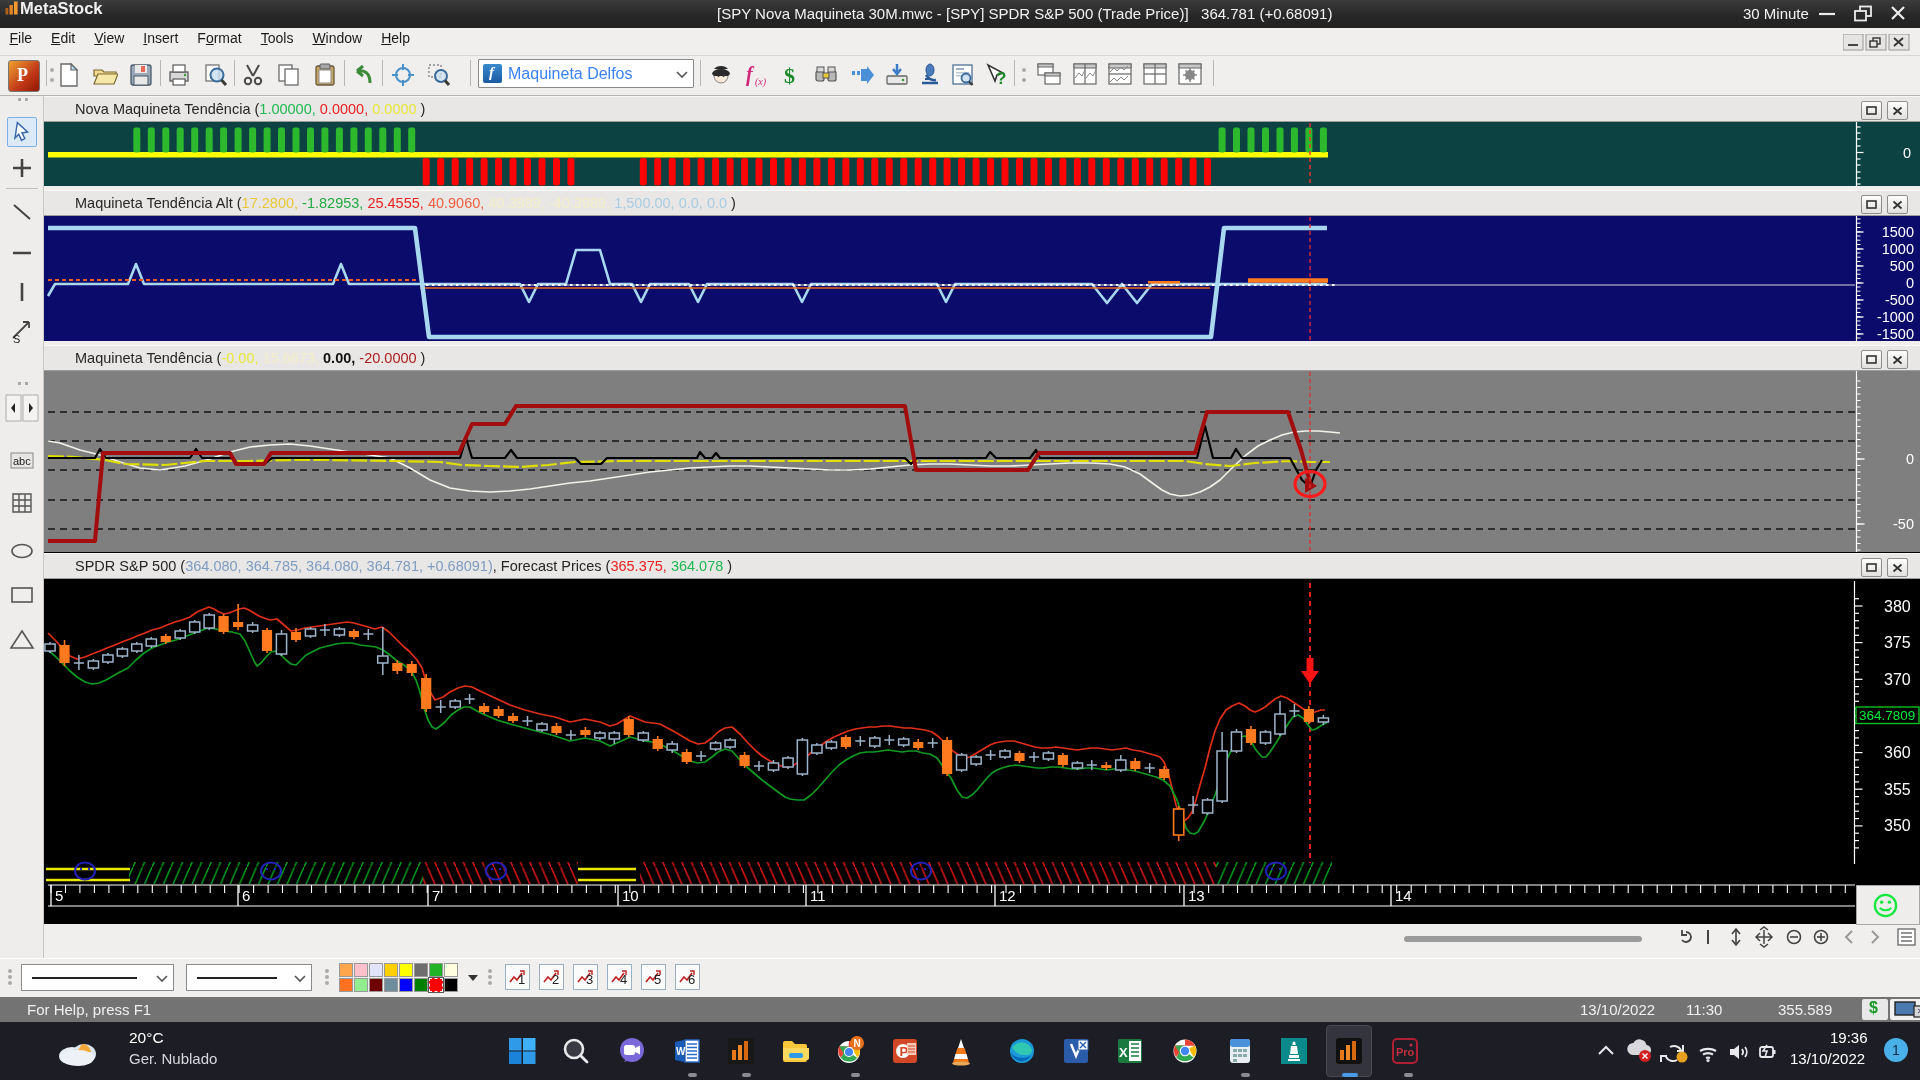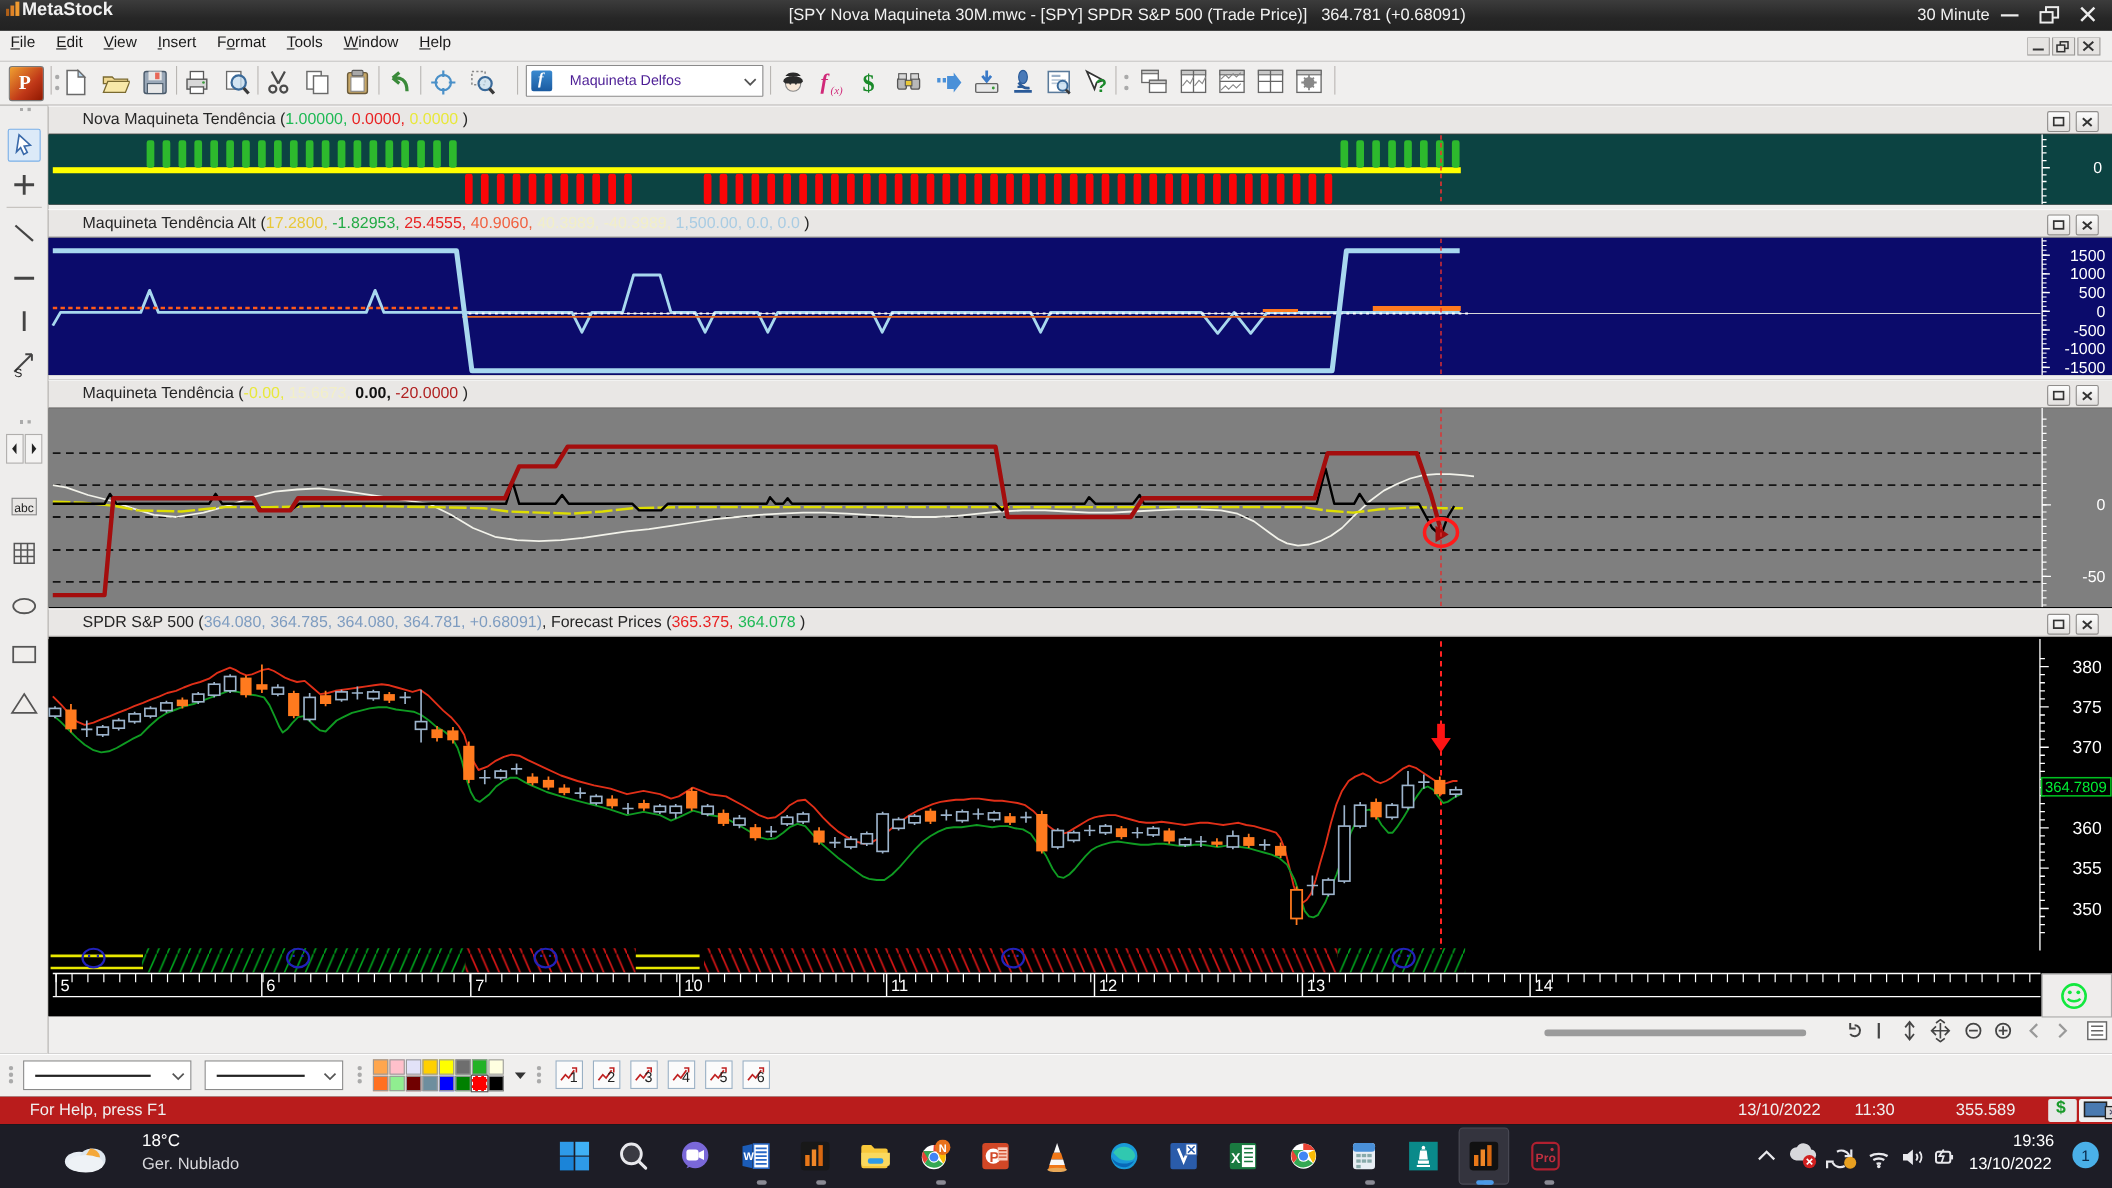--- a/index.html
+++ b/index.html
@@ -8,21 +8,21 @@
 #titlebar{position:absolute;left:0;top:0;width:1920px;height:28px;background:linear-gradient(#3c3c3c,#262626 60%,#222);color:#fff}
 #menubar{position:absolute;left:0;top:28px;width:1920px;height:28px;background:#f0efee;border-bottom:1px solid #d8d6d4;color:#1a1a1a;font-size:14px}
 #toolbar{position:absolute;left:0;top:56px;width:1920px;height:40px;background:#f0efee;border-bottom:1px solid #b6b3b0}
 #leftbar{position:absolute;left:0;top:96px;width:44px;height:862px;background:#eeedec;border-right:1px solid #c9c6c3}
 .hdr{position:absolute;left:44px;width:1876px;height:26px;background:#e9e7e5;border-top:1px solid #f8f8f8;border-bottom:1px solid #9e9c9a;font-size:14.5px;color:#262626}
 .hdr span{position:absolute;top:4px;white-space:pre}
 .hbtn{position:absolute;top:3.5px;width:21px;height:19px;background:linear-gradient(#fdfdfd,#e2e0de);border:1px solid #8f8d8b;border-radius:2px;color:#333;font-size:11px;text-align:center;line-height:17px}
 .menuitem{display:inline-block;margin-top:0;padding:2px 9.5px}
 u{text-decoration:underline}
 .gray-sep{position:absolute;top:4px;width:1px;height:26px;background:#b9b6b3}
-#statusbar{position:absolute;left:0;top:997px;width:1920px;height:25px;background:#b91c1c;color:#f0f0f0;font-size:15px}
+#statusbar{position:absolute;left:0;top:997px;width:1920px;height:25px;background:#737373;color:#f0f0f0;font-size:15px}
 #taskbar{position:absolute;left:0;top:1022px;width:1920px;height:58px;background:#1d1d26;color:#fff}
 </style></head><body>
 <div id="root">
     <div id="titlebar">
 <svg class="abs" style="left:4px;top:0px" width="120" height="26" viewBox="0 0 120 26">
 <rect x="1.5" y="8" width="2.8" height="6.5" fill="#b06018"></rect>
         <rect x="5.5" y="5" width="3.4" height="9.5" fill="#e08428"></rect>
         <rect x="10" y="1.5" width="3.6" height="13" fill="#f09a30"></rect>
 <text x="16" y="13.5" fill="#f2f2f2" font-size="16.5" font-weight="bold" font-family="Liberation Sans">MetaStock</text>
 </svg>
@@ -106,21 +106,21 @@
       <svg class="abs" style="left:426px;top:6px" width="26" height="26" viewBox="0 0 26 26">
         <rect x="3" y="3" width="12" height="12" fill="none" stroke="#888" stroke-width="1.4" stroke-dasharray="2 2"></rect>
         <circle cx="15" cy="14" r="6" fill="#c8dff0" fill-opacity="0.7" stroke="#3a6a9a" stroke-width="2"></circle>
         <line x1="19" y1="18.5" x2="23" y2="23" stroke="#3a3a3a" stroke-width="3"></line>
       </svg>
       <div class="gray-sep" style="left:470px"></div>
       <div class="abs" style="left:478px;top:3px;width:216px;height:29px;background:#fff;border:1px solid #8a8a8a;border-radius:1px">
 <div class="abs" style="left:4px;top:4px;width:19px;height:19px;background:linear-gradient(#3a8ad0,#1a5aa0);border-radius:2px">
           <span style="position:absolute;left:6px;top:0px;color:#fff;font-size:15px;font-style:italic;font-family:Liberation Serif;font-weight:bold">f</span>
         </div>
-<span class="abs" style="left:39px;top:5px;font-size:13px;color:#4c1d95">Maquineta Delfos</span>
+<span class="abs" style="left:29px;top:5px;font-size:16px;color:#3b82f6">Maquineta Delfos</span>
 <svg class="abs" style="left:196px;top:10px" width="14" height="9" viewBox="0 0 14 9">
           <path d="M2 2 L7 7 L12 2" stroke="#555" stroke-width="1.6" fill="none"></path>
         </svg>
 </div>
       <div class="gray-sep" style="left:700px"></div>
       <svg class="abs" style="left:708px;top:6px" width="26" height="26" viewBox="0 0 26 26">
         <circle cx="13" cy="14" r="7" fill="#f8e8d8" stroke="#888" stroke-width="1"></circle>
         <path d="M4 12 a9 5 0 0 1 18 0 l-2 2 h-14 z" fill="#2a2a2a"></path>
         <path d="M6 7 a8 6 0 0 1 14 0 z" fill="#2a2a2a"></path>
         <circle cx="10.5" cy="14" r="1" fill="#333"></circle>
@@ -1017,21 +1017,21 @@
 <path d="M30 11 l5 4 M35 11 l-5 4" stroke="#446" stroke-width="1"></path>
 </svg>
     </div>
     <div id="taskbar">
       <svg class="abs" style="left:52px;top:8px" width="52" height="40" viewBox="0 0 52 40">
 <ellipse cx="20" cy="26" rx="13" ry="9" fill="#e8eef4"></ellipse>
         <ellipse cx="32" cy="24" rx="12" ry="10" fill="#dde6ee"></ellipse>
 <path d="M30 14 a9 9 0 0 1 9 8 l-14 0 z" fill="#f4a83a"></path>
         <ellipse cx="26" cy="28" rx="16" ry="8" fill="#eef2f6"></ellipse>
 </svg>
-      <span class="abs" style="left:129px;top:7px;font-size:15.5px">18°C</span>
+      <span class="abs" style="left:129px;top:7px;font-size:15.5px">20°C</span>
       <span class="abs" style="left:129px;top:28px;font-size:15px;color:#d8d8dc">Ger. Nublado</span>
       <svg class="abs" style="left:507px;top:14px" width="30" height="30" viewBox="0 0 30 30">
         <rect x="2" y="2" width="12.5" height="12.5" fill="#2e9ae8"></rect>
         <rect x="16" y="2" width="12.5" height="12.5" fill="#3fb0f5"></rect>
         <rect x="2" y="15.5" width="12.5" height="12.5" fill="#1b84d8"></rect>
         <rect x="16" y="15.5" width="12.5" height="12.5" fill="#2e9ae8"></rect>
       </svg>
       <svg class="abs" style="left:561px;top:14px" width="30" height="30" viewBox="0 0 30 30">
         <circle cx="13" cy="13" r="9" fill="#3a3a42" stroke="#e8e8ec" stroke-width="2.6"></circle>
         <line x1="19.5" y1="19.5" x2="26" y2="26" stroke="#e8e8ec" stroke-width="2.8" stroke-linecap="round"></line>

